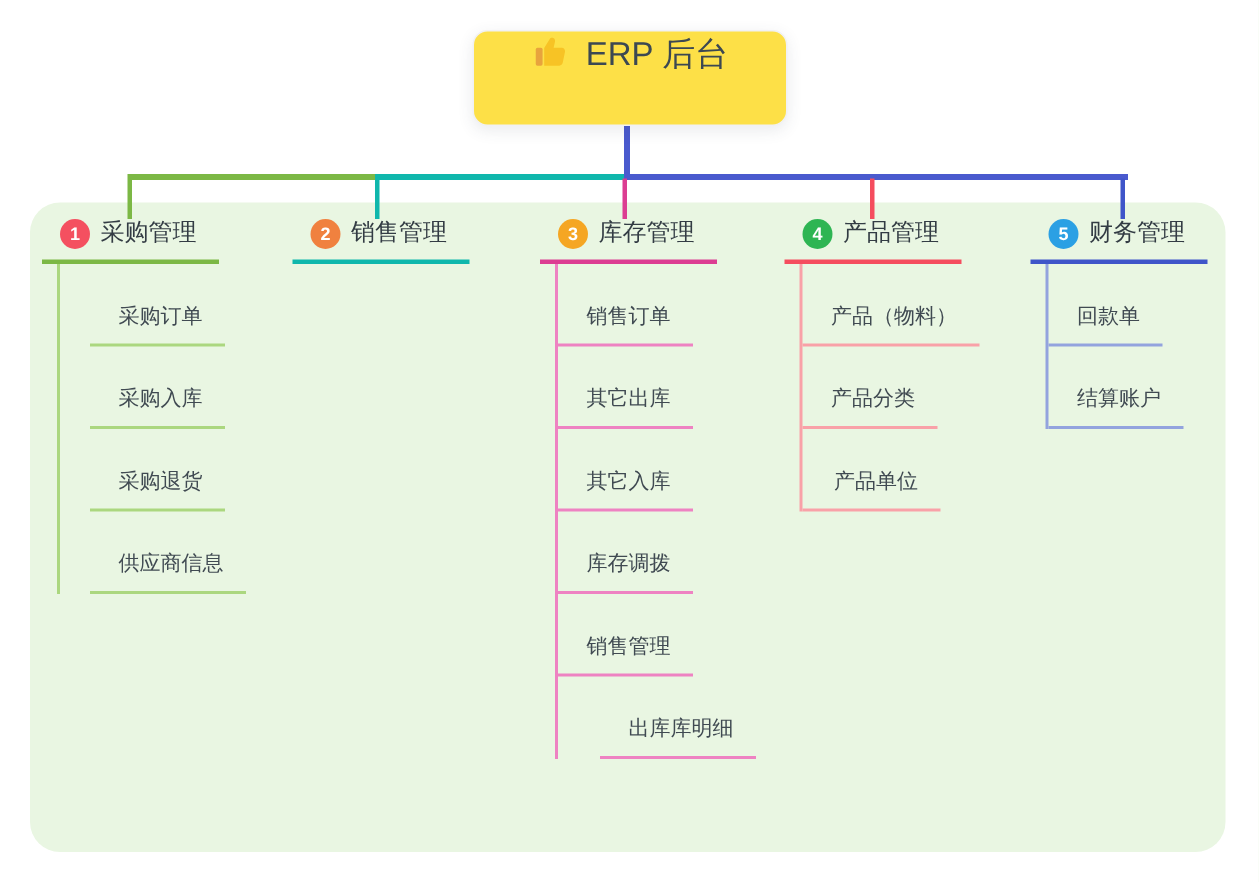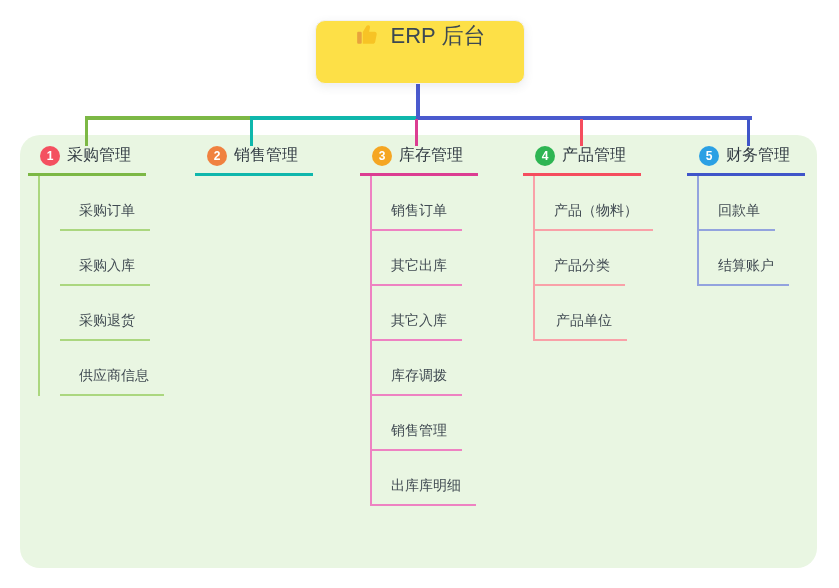--- a/index.html
+++ b/index.html
@@ -114,21 +114,21 @@
       <li>
         <span class="child-label" style="border-bottom-color: rgb(238, 130, 194);">其它入库</span>
       </li>
       <li>
         <span class="child-label" style="border-bottom-color: rgb(238, 130, 194);">库存调拨</span>
       </li>
       <li>
         <span class="child-label" style="border-bottom-color: rgb(238, 130, 194);">销售管理</span>
       </li>
       <li>
-        <span class="child-label" style="border-bottom-color: rgb(238, 130, 194);">出库库明细</span>
+        <span class="child-label" style="border-bottom-color: rgb(238, 130, 194); margin-left: 28px;">出库库明细</span>
       </li>
     </ul>
 </div>
 
 <div class="branch" style="left:523px;top:145px;">
   <div class="branch-title" style="border-bottom-color: rgb(245, 77, 94);">
     <span class="badge" style="background: rgb(46, 181, 83);">4</span>
     <span>产品管理</span>
   </div>
   <ul class="children" style="border-left-color: rgb(249, 161, 168);">

